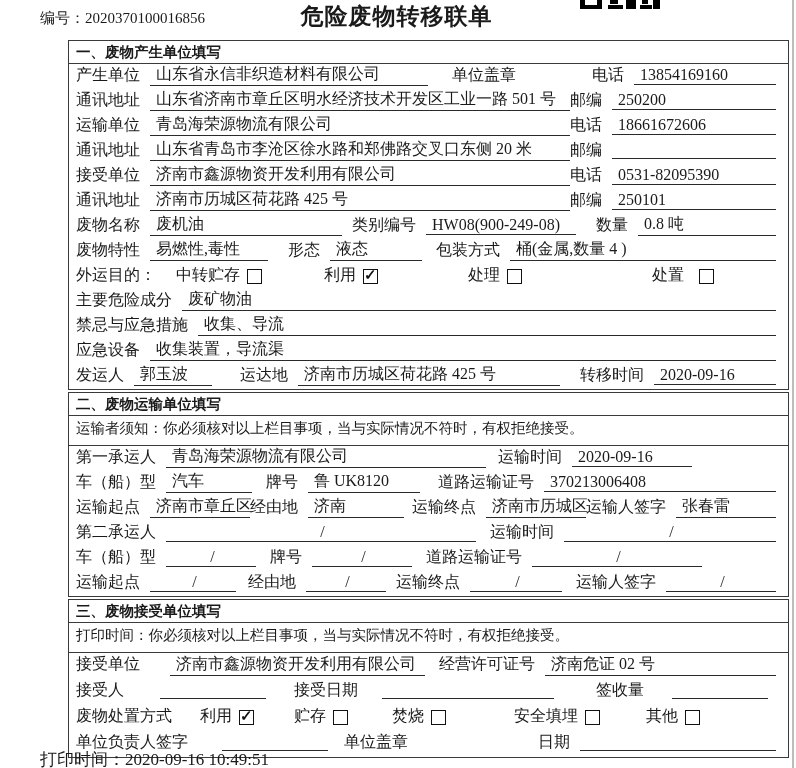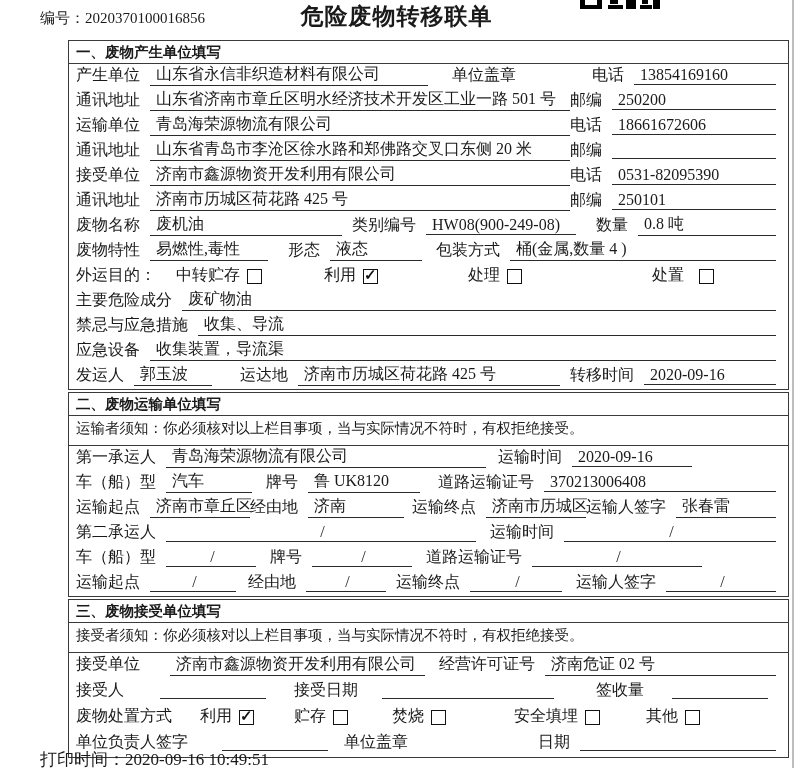--- a/index.html
+++ b/index.html
@@ -151,21 +151,21 @@
     <div class="row">
       <span class="lbl">应急设备</span>
       <span class="fld fx">收集装置，导流渠</span>
     </div>
 
     <div class="row">
       <span class="lbl">发运人</span>
       <span class="fld" style="width:78px">郭玉波</span>
       <span class="lbl" style="margin-left:28px">运达地</span>
       <span class="fld" style="width:262px">济南市历城区荷花路 425 号</span>
-      <span class="lbl" style="margin-left:10px">转移时间</span>
+      <span class="lbl" style="margin-left:20px">转移时间</span>
       <span class="fld fx">2020-09-16</span>
     </div>
   </div>
 
   <div class="section s2">
     <div class="sec-header">二、废物运输单位填写</div>
     <div class="notice">运输者须知：你必须核对以上栏目事项，当与实际情况不符时，有权拒绝接受。</div>
 
     <div class="row">
       <span class="lbl">第一承运人</span>
@@ -217,21 +217,21 @@
       <span class="fld" style="width:80px;text-align:center">/</span>
       <span class="lbl" style="margin-left:10px">运输终点</span>
       <span class="fld" style="width:92px;text-align:center">/</span>
       <span class="lbl" style="margin-left:14px">运输人签字</span>
       <span class="fld fx" style="text-align:center">/</span>
     </div>
   </div>
 
   <div class="section s3">
     <div class="sec-header">三、废物接受单位填写</div>
-    <div class="notice">接受者须知：你必须核对以上栏目事项，当与实际情况不符时，有权拒绝接受。</div>
+    <div class="notice">打印时间：你必须核对以上栏目事项，当与实际情况不符时，有权拒绝接受。</div>
 
     <div class="row">
       <span class="lbl">接受单位</span>
       <span class="fld" style="width:255px;margin-left:20px">济南市鑫源物资开发利用有限公司</span>
       <span class="lbl" style="margin-left:14px">经营许可证号</span>
       <span class="fld fx">济南危证 02 号</span>
     </div>
 
     <div class="row">
       <span class="lbl">接受人</span>

